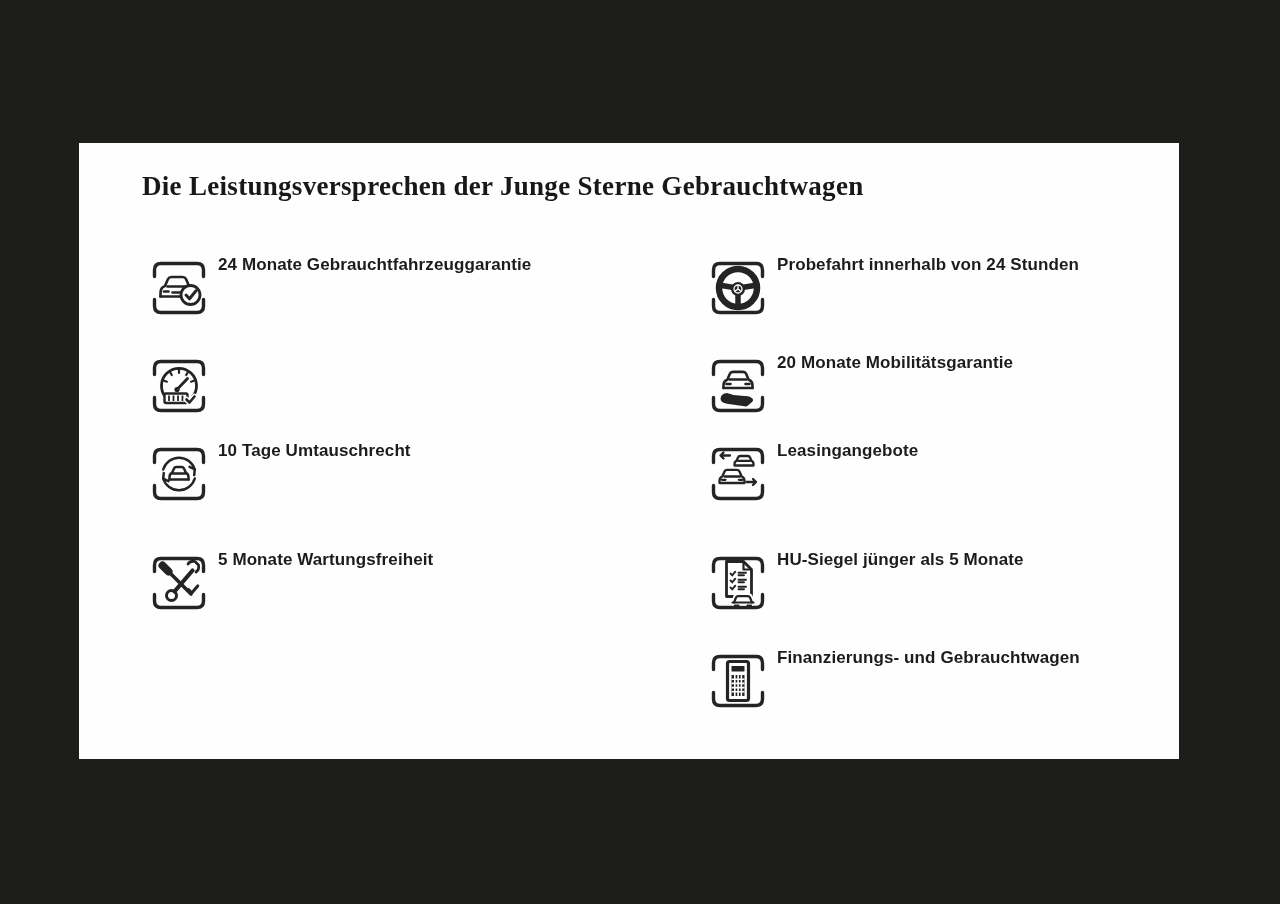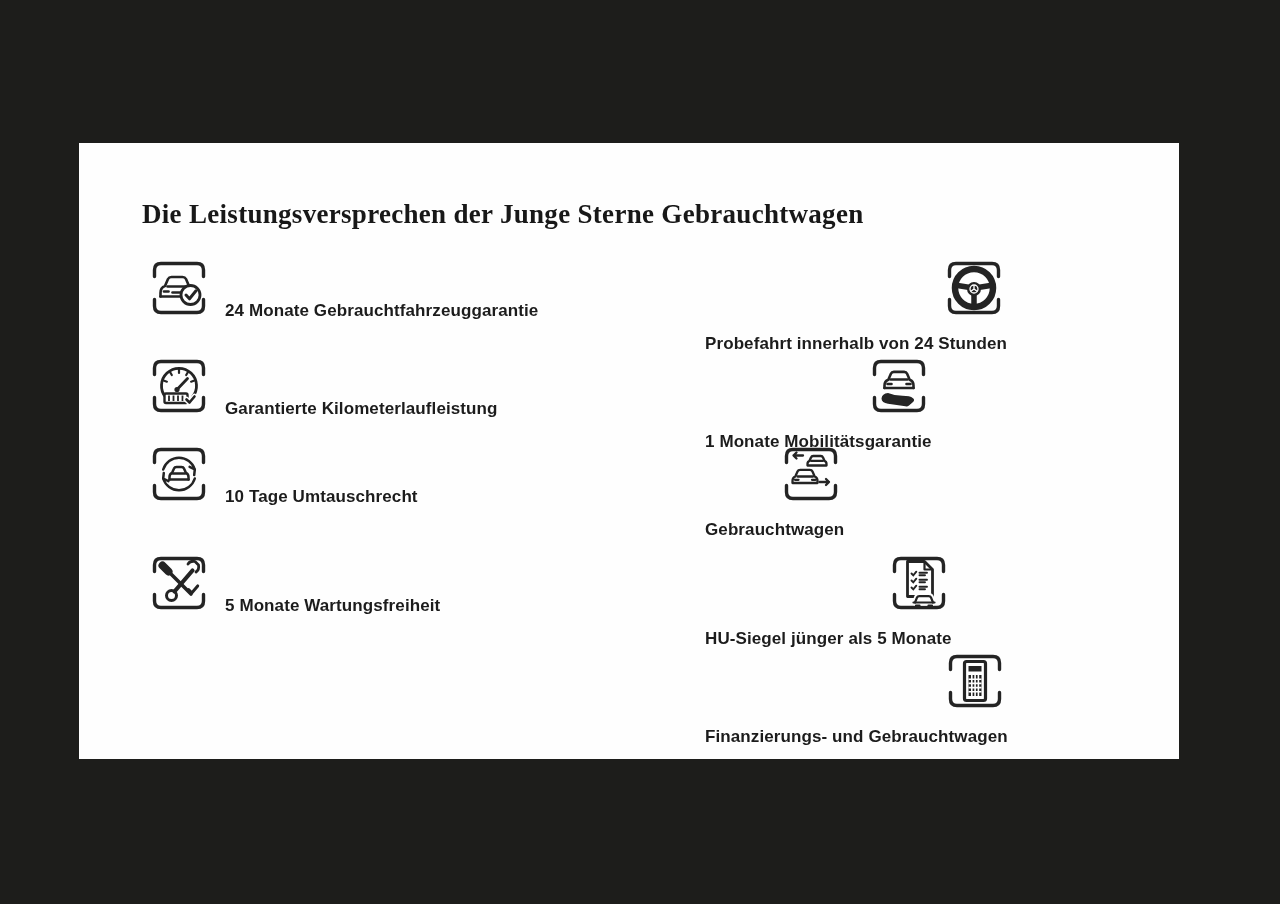--- a/index.html
+++ b/index.html
@@ -1,26 +1,26 @@
 <!DOCTYPE html>
 <html><head>
 <meta charset="utf-8">
 <style>
   * { margin:0; padding:0; box-sizing:border-box; }
   html,body { width:1280px; height:904px; }
   body { background:#1d1d1b; position:relative; overflow:hidden;
          font-family:"Liberation Sans", sans-serif; }
   .card { position:absolute; left:79px; top:143px; width:1100px; height:616px;
           background:#fefefe; color:#242424; }
-  .card-title { position:absolute; left:63px; top:56px;
+  .card-title { position:absolute; left:63px; top:28px;
           font-family:"Liberation Serif","DejaVu Serif",serif;
           font-size:27px; font-weight:700; color:#181818; letter-spacing:.3px;
           white-space:nowrap; }
-  .benefit { position:absolute; display:flex; align-items:flex-end; gap:13px; height:66px; }
-  .cl { left:67px; } .cr { left:626px;flex-direction:column; }
+  .benefit { position:absolute; display:flex; align-items:flex-start; gap:6px; height:66px; }
+  .cl { left:67px; } .cr { left:626px; }
   .r1{top:112px} .r2{top:210px} .r3{top:298px} .r4{top:407px} .r5{top:505px}
   .icon { width:66px; height:66px; flex:0 0 66px; color:#242424; display:block; }
   .label { font-size:17px; font-weight:700; color:#1c1c1c; letter-spacing:.1px;
            white-space:nowrap; }
   .defs { position:absolute; width:0; height:0; }
 </style>
 </head>
 <body>
 
 <svg class="defs" aria-hidden="true">
@@ -172,21 +172,20 @@
         <use href="#sym-frame"></use>
         <use href="#sym-car-check"></use>
       </svg>
     <span class="label">24 Monate Gebrauchtfahrzeuggarantie</span>
   </div>
   <div class="benefit cl r2">
     <svg class="icon">
         <use href="#sym-frame"></use>
         <use href="#sym-speedometer"></use>
       </svg>
-    <span class="label">Garantierte Kilometerlaufleistung</span>
   </div>
   <div class="benefit cl r3">
     <svg class="icon">
         <use href="#sym-frame"></use>
         <use href="#sym-car-exchange"></use>
       </svg>
     <span class="label">10 Tage Umtauschrecht</span>
   </div>
   <div class="benefit cl r4">
     <svg class="icon">
@@ -201,28 +200,28 @@
         <use href="#sym-frame"></use>
         <use href="#sym-steering"></use>
       </svg>
     <span class="label">Probefahrt innerhalb von 24 Stunden</span>
   </div>
   <div class="benefit cr r2">
     <svg class="icon">
         <use href="#sym-frame"></use>
         <use href="#sym-car-hand"></use>
       </svg>
-    <span class="label">1 Monate Mobilitätsgarantie</span>
+    <span class="label">20 Monate Mobilitätsgarantie</span>
   </div>
   <div class="benefit cr r3">
     <svg class="icon">
         <use href="#sym-frame"></use>
         <use href="#sym-trade"></use>
       </svg>
-    <span class="label">Gebrauchtwagen</span>
+    <span class="label">Leasingangebote</span>
   </div>
   <div class="benefit cr r4">
     <svg class="icon">
         <use href="#sym-frame"></use>
         <use href="#sym-doc"></use>
       </svg>
     <span class="label">HU-Siegel jünger als 5 Monate</span>
   </div>
   <div class="benefit cr r5">
     <svg class="icon">

